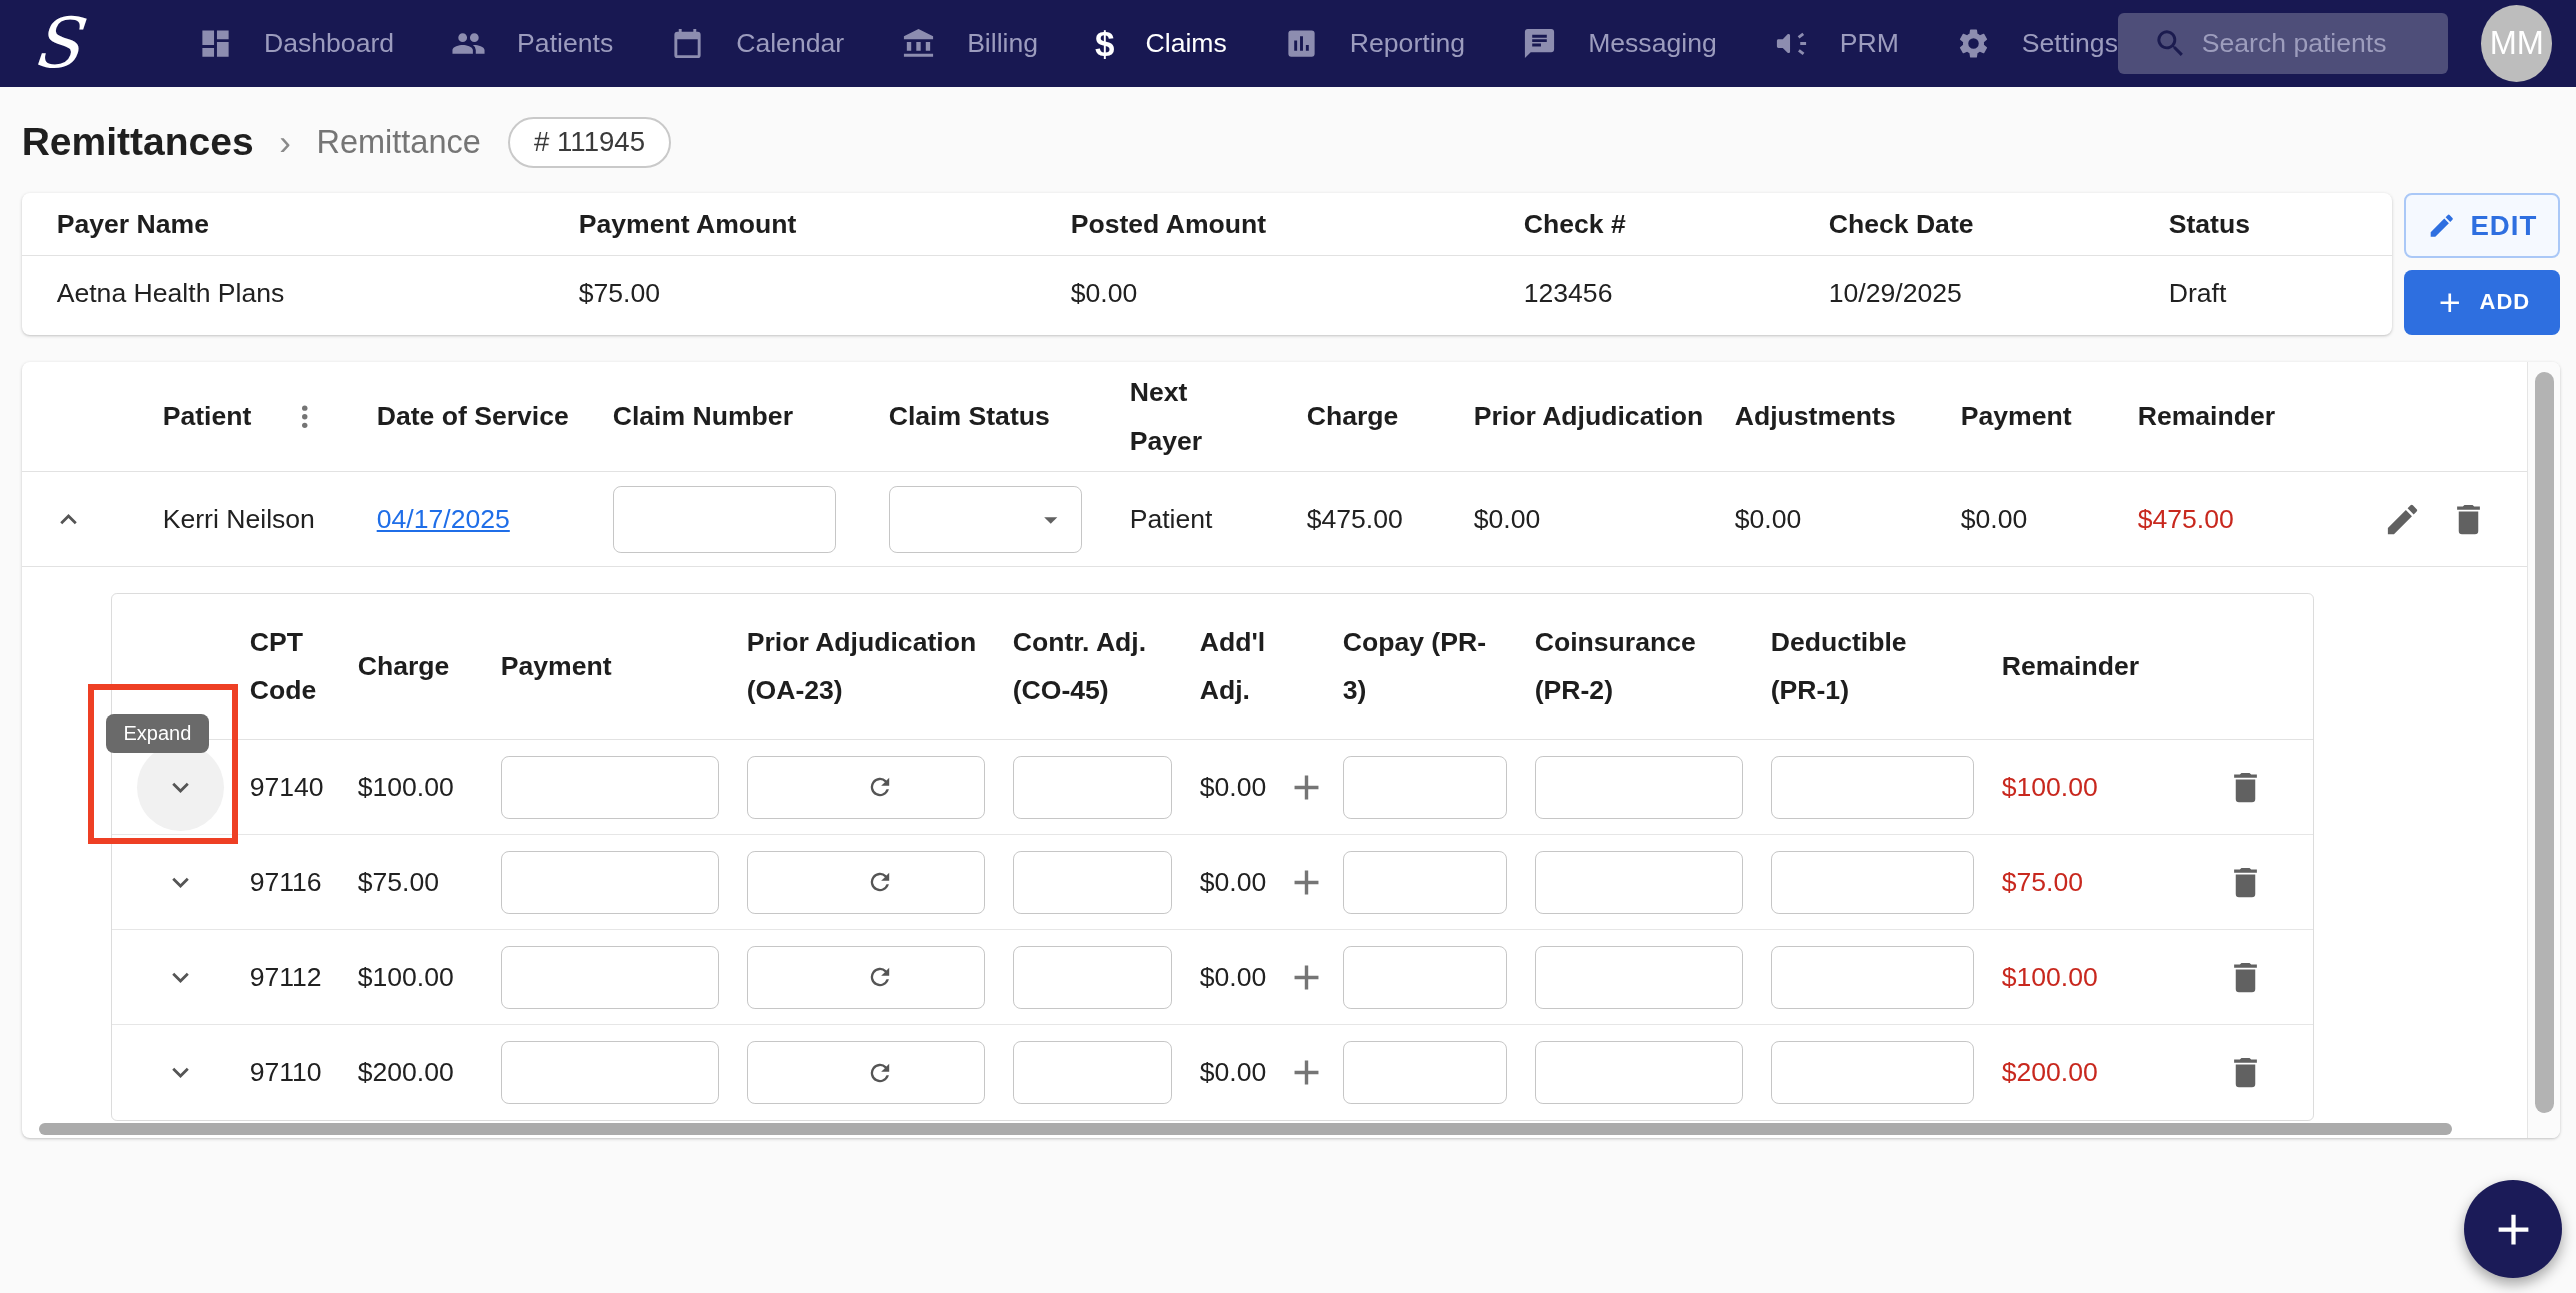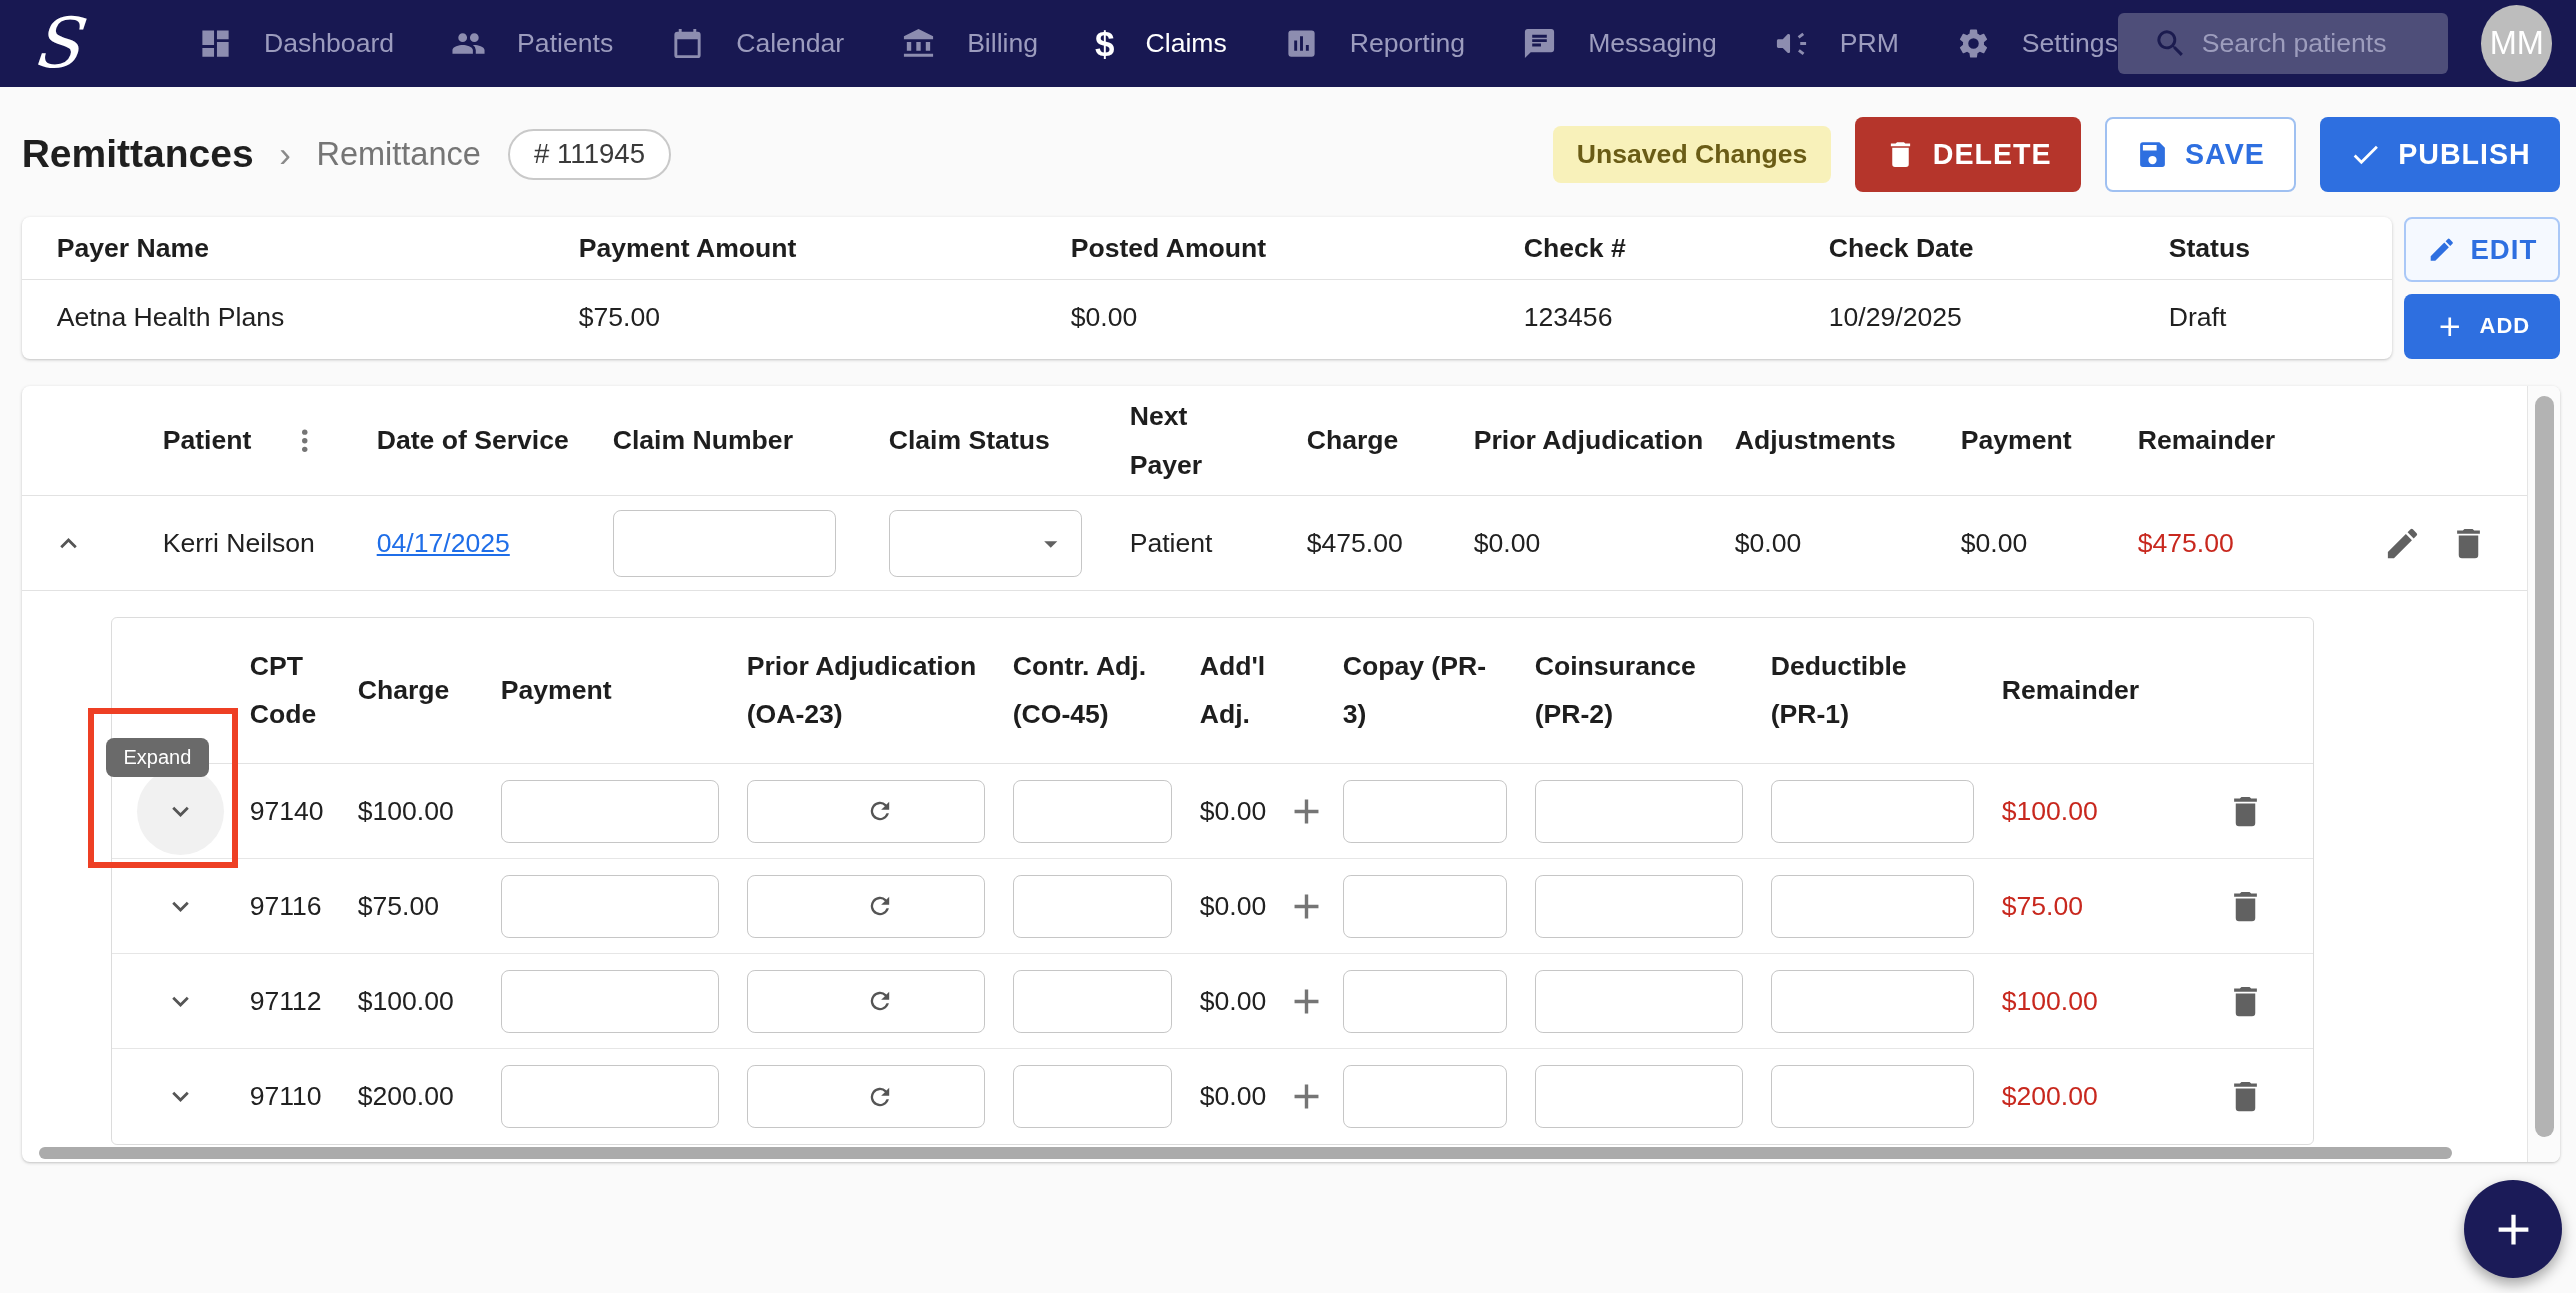--- a/index.html
+++ b/index.html
@@ -278,41 +278,20 @@
     <div class="avatar">
       <span>MM</span>
     </div>
   </nav>
 
   <div class="pagehead">
     <span class="crumb-root">Remittances</span>
     <span class="crumb-sep">›</span>
     <span class="crumb-cur">Remittance</span>
     <span class="id-chip"># 111945</span>
-    <div class="head-actions">
-      <span class="unsaved">Unsaved Changes</span>
-      <button class="btn btn-delete">
-        <svg viewBox="0 0 24 24">
-            <path d="M6 19a2 2 0 0 0 2 2h8a2 2 0 0 0 2-2V7H6v12zM19 4h-3.5l-1-1h-5l-1 1H5v2h14V4z"></path>
-          </svg>
-        <span>DELETE</span>
-      </button>
-      <button class="btn btn-save">
-        <svg viewBox="0 0 24 24">
-            <path d="M17 3H5a2 2 0 0 0-2 2v14a2 2 0 0 0 2 2h14a2 2 0 0 0 2-2V7l-4-4zm-5 16a3 3 0 1 1 0-6 3 3 0 0 1 0 6zm3-10H5V5h10v4z"></path>
-          </svg>
-        <span>SAVE</span>
-      </button>
-      <button class="btn btn-publish">
-        <svg viewBox="0 0 24 24">
-            <path d="M9 16.17 4.83 12l-1.42 1.41L9 19 21 7l-1.41-1.41z"></path>
-          </svg>
-        <span>PUBLISH</span>
-      </button>
-    </div>
   </div>
 
   <div class="payer-wrap">
     <div class="card payer-card">
       <div class="payer-grid payer-head">
         <div>Payer Name</div>
         <div>Payment Amount</div>
         <div>Posted Amount</div>
         <div>Check #</div>
         <div>Check Date</div>

